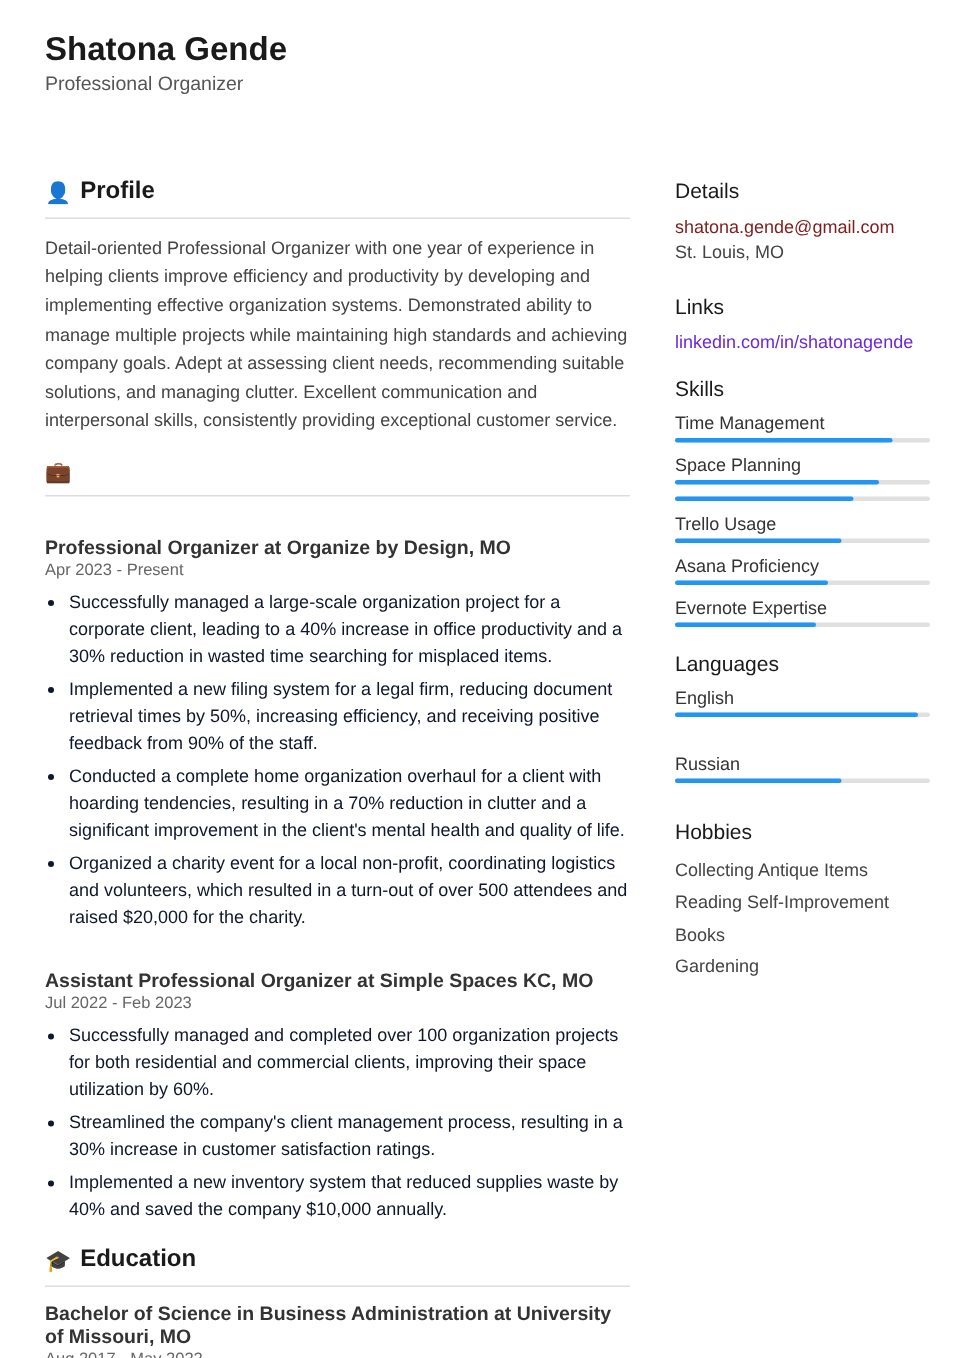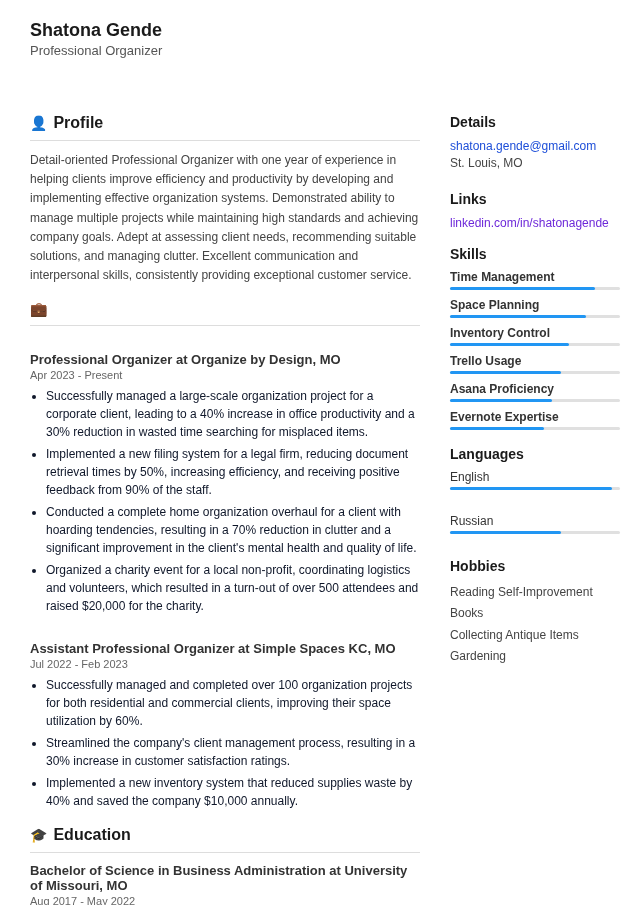--- a/index.html
+++ b/index.html
@@ -22,21 +22,21 @@
     .right-col {
       width: 200px;
       padding: 0 20px 0 10px;
       flex-shrink: 0;
     }
     
     .header {
       padding: 20px 30px 10px 30px;
     }
     .header h1 {
-      font-size: 18px;
+      font-size: 22px;
       font-weight: bold;
       color: #1a1a1a;
     }
     .header .subtitle {
       font-size: 13px;
       color: #555;
       margin-top: 2px;
     }
     
     .section-title {
@@ -97,27 +97,27 @@
       margin-bottom: 4px;
     }
     .edu-text {
       font-size: 12px;
       line-height: 1.5;
       color: #444;
     }
     
     .right-section-title {
       font-size: 14px;
-      font-weight: bold;
+      font-weight: normal;
       color: #1a1a1a;
       margin-bottom: 8px;
       margin-top: 16px;
     }
     .detail-email {
-      color: #1d4ed8;
+      color: #7f1d1d;
       font-size: 12px;
       text-decoration: none;
     }
     .detail-text {
       font-size: 12px;
       color: #444;
       line-height: 1.8;
     }
     .link-text {
       color: #6d28d9;
@@ -125,21 +125,20 @@
       text-decoration: none;
     }
     
     .skill-item {
       margin-bottom: 8px;
     }
     .skill-name {
       font-size: 12px;
       color: #333;
       margin-bottom: 3px;
-      font-weight: bold;
     }
     .skill-bar-bg {
       height: 3px;
       background: #e0e0e0;
       border-radius: 2px;
       width: 100%;
     }
     .skill-bar-fill {
       height: 3px;
       background: #2196F3;
@@ -234,21 +233,20 @@
         <div class="skill-bar-fill" style="width:85%"></div>
       </div>
     </div>
     <div class="skill-item">
       <div class="skill-name">Space Planning</div>
       <div class="skill-bar-bg">
         <div class="skill-bar-fill" style="width:80%"></div>
       </div>
     </div>
     <div class="skill-item">
-      <div class="skill-name">Inventory Control</div>
       <div class="skill-bar-bg">
         <div class="skill-bar-fill" style="width:70%"></div>
       </div>
     </div>
     <div class="skill-item">
       <div class="skill-name">Trello Usage</div>
       <div class="skill-bar-bg">
         <div class="skill-bar-fill" style="width:65%"></div>
       </div>
     </div>
@@ -276,18 +274,18 @@
     </div>
     <div class="lang-item">
       <div class="lang-name">Russian</div>
       <div class="skill-bar-bg">
         <div class="skill-bar-fill" style="width:65%"></div>
       </div>
     </div>
 
     
     <div class="right-section-title">Hobbies</div>
+    <div class="hobby-item">Collecting Antique Items</div>
     <div class="hobby-item">Reading Self-Improvement Books</div>
-    <div class="hobby-item">Collecting Antique Items</div>
     <div class="hobby-item">Gardening</div>
 
   </div>
 </div>
 
 </body></html>

